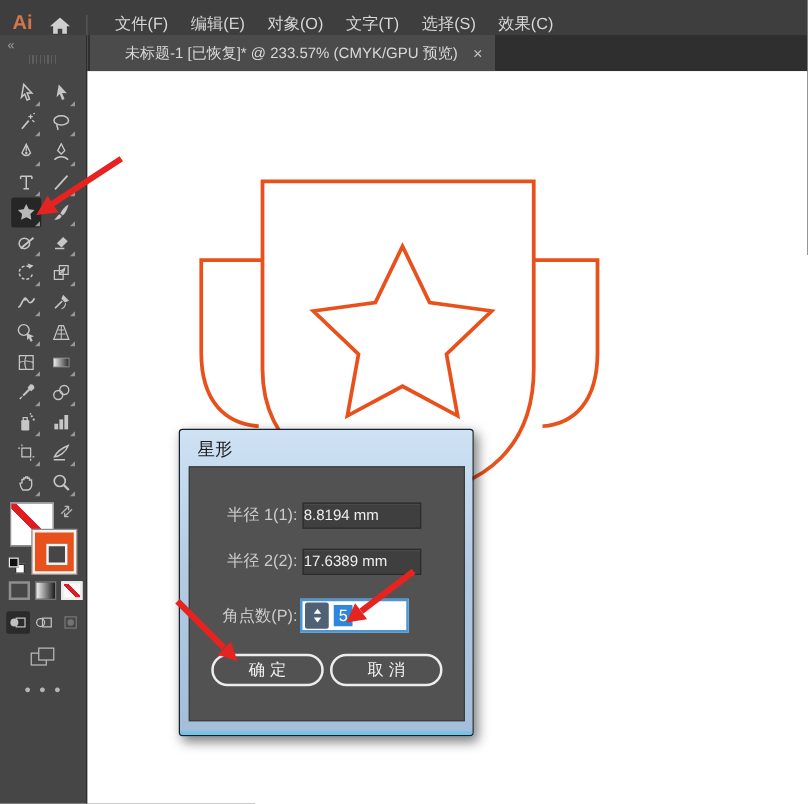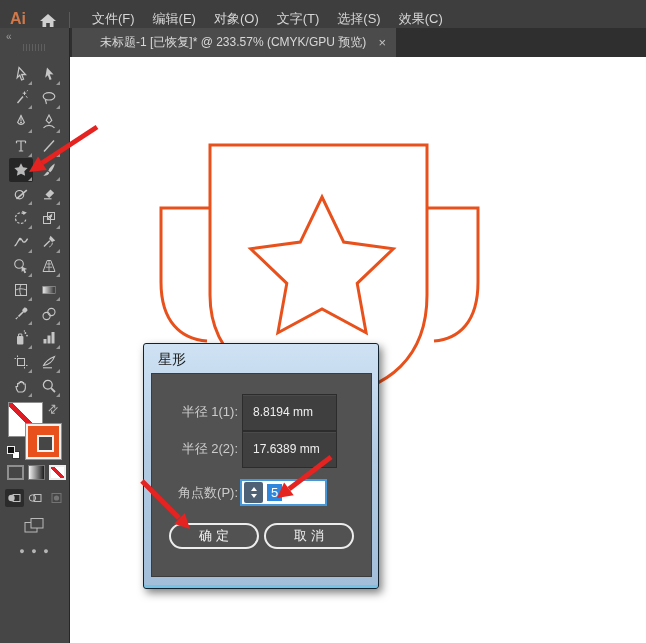--- a/index.html
+++ b/index.html
@@ -73,23 +73,23 @@
   
   #dialog{position:absolute;left:143px;top:343px;width:236px;height:246px;z-index:40;
      background:linear-gradient(#cfe2f4 0%,#b3cce4 45%,#a2bed9 100%);
      border:1px solid #12222e;border-radius:3px;
      box-shadow:3px 4px 9px rgba(0,0,0,.5), inset 0 -3px 0 rgba(110,196,230,.85);}
   #dialog-title{position:absolute;left:14px;top:7px;color:#1b1b1b;font-size:14px;}
   #dialog-body{position:absolute;left:7px;top:29px;width:221px;height:204px;background:#525252;
      border:1px solid #3c3c3c;}
   .fieldrow{position:absolute;left:0;width:100%;height:22px;display:flex;align-items:center;}
   .fieldlabel{position:absolute;left:4px;width:82px;text-align:right;color:#cbcbcb;font-size:13px;}
-  .fieldinput{position:absolute;left:90px;width:95px;height:37px;background:#3f3f3f;
+  .fieldinput{position:absolute;left:90px;width:95px;height:21px;background:#3f3f3f;
      border:1px solid #2c2c2c;box-shadow:inset 0 1px 0 #4a4a4a;color:#efefef;font-size:12px;
-     display:flex;align-items:center;padding-left:10px;}
+     display:flex;align-items:center;padding-left:0;}
   #row-r1{top:27px;} #row-r2{top:64px;} #row-points{top:105px;height:27px;text-decoration:underline;}
   #points-box{position:absolute;left:88px;top:0;width:87px;height:27px;background:#fff;
      border:2px solid #4798d8;display:flex;align-items:center;}
   #points-spinner{width:19px;height:21px;margin-left:2px;background:#4e6175;border-radius:2px;
      display:flex;flex-direction:column;align-items:center;justify-content:center;gap:3px;}
   .spin-up{width:0;height:0;border-left:3.5px solid transparent;border-right:3.5px solid transparent;
      border-bottom:4px solid #fff;}
   .spin-down{width:0;height:0;border-left:3.5px solid transparent;border-right:3.5px solid transparent;
      border-top:4px solid #fff;}
   #points-value{margin-left:4px;background:#2f86dd;color:#fff;font-size:13px;padding:1px 4px;}

